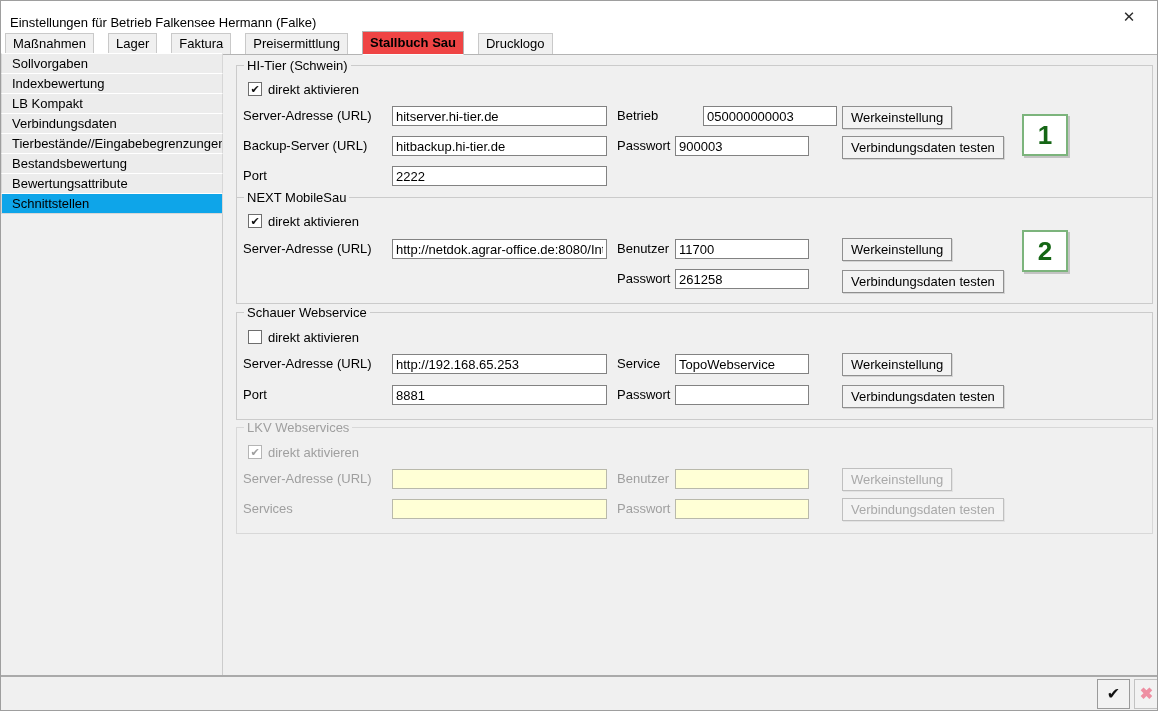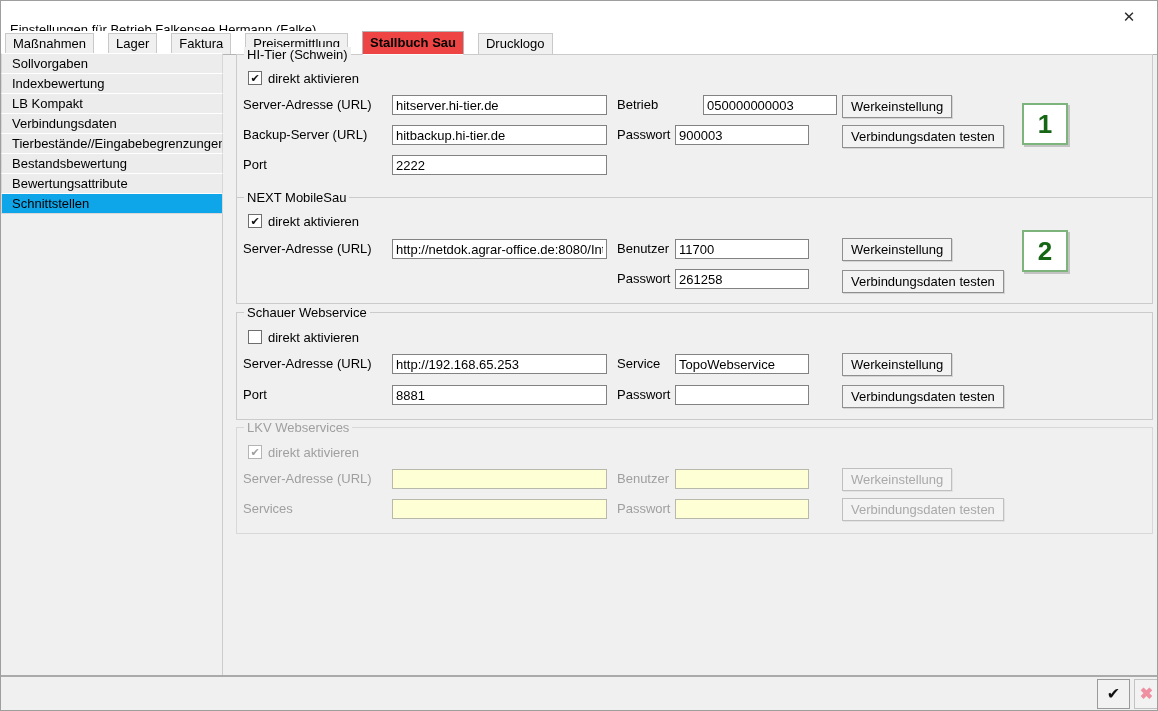--- a/index.html
+++ b/index.html
@@ -4,21 +4,21 @@
 <style>
   * { margin:0; padding:0; box-sizing:border-box; font-family:"Liberation Sans", sans-serif; }
   html,body { width:1158px; height:711px; }
   #window {
     position:relative; width:1158px; height:711px;
     background:#f0f0f0; border:1px solid #9e9e9e; overflow:hidden;
     font-size:13px; color:#000;
   }
   
   #titlebar { position:absolute; top:0; left:0; width:100%; height:30px; background:#ffffff; }
-  #titlebar .title { position:absolute; left:9px; top:21px; font-size:13px; }
+  #titlebar .title { position:absolute; left:9px; top:14px; font-size:13px; }
   #close-btn { position:absolute; right:13px; top:3px; width:30px; height:25px;
     text-align:center; line-height:25px; font-size:15px; color:#2b2b2b; cursor:default; }
   
   #tabbar { position:absolute; top:30px; left:0; width:100%; height:24px; background:#ffffff;
     border-bottom:1px solid #b4b4b4; display:flex; align-items:flex-end; padding-left:4px; }
   .tab { height:21px; line-height:20px; padding:0 7px; background:#f0f0f0;
     border:1px solid #c9c9c9; border-bottom:none; margin-right:14px; white-space:nowrap; }
   .tab.active { height:24px; line-height:22px; background:#ef4444;
     border:1px solid #b4b4b4; border-bottom:1px solid #fbfbfb; margin-bottom:-1px; position:relative; z-index:2;font-weight:bold; }
   
@@ -84,21 +84,21 @@
     <div class="side-item">Sollvorgaben</div>
     <div class="side-item">Indexbewertung</div>
     <div class="side-item">LB Kompakt</div>
     <div class="side-item">Verbindungsdaten</div>
     <div class="side-item">Tierbestände//Eingabebegrenzungen</div>
     <div class="side-item">Bestandsbewertung</div>
     <div class="side-item">Bewertungsattribute</div>
     <div class="side-item selected">Schnittstellen</div>
   </div>
 
-  <div class="group" style="top:53px;height:164px;">
+  <div class="group" style="top:64px;height:164px;">
     <span class="group-title">HI-Tier (Schwein)</span>
     <span class="cb-box checked" style="top:16px;"></span>
     <span class="cb-label" style="top:16px;">direkt aktivieren</span>
     <span class="flabel" style="top:40px;">Server-Adresse (URL)</span>
     <input class="tinput in1" style="top: 40px;" value="hitserver.hi-tier.de">
     <span class="flabel" style="top:70px;">Backup-Server (URL)</span>
     <input class="tinput in1" style="top: 70px;" value="hitbackup.hi-tier.de">
     <span class="flabel" style="top:100px;">Port</span>
     <input class="tinput in1" style="top: 100px;" value="2222">
     <span class="flabel2" style="top:40px;">Betrieb</span>

